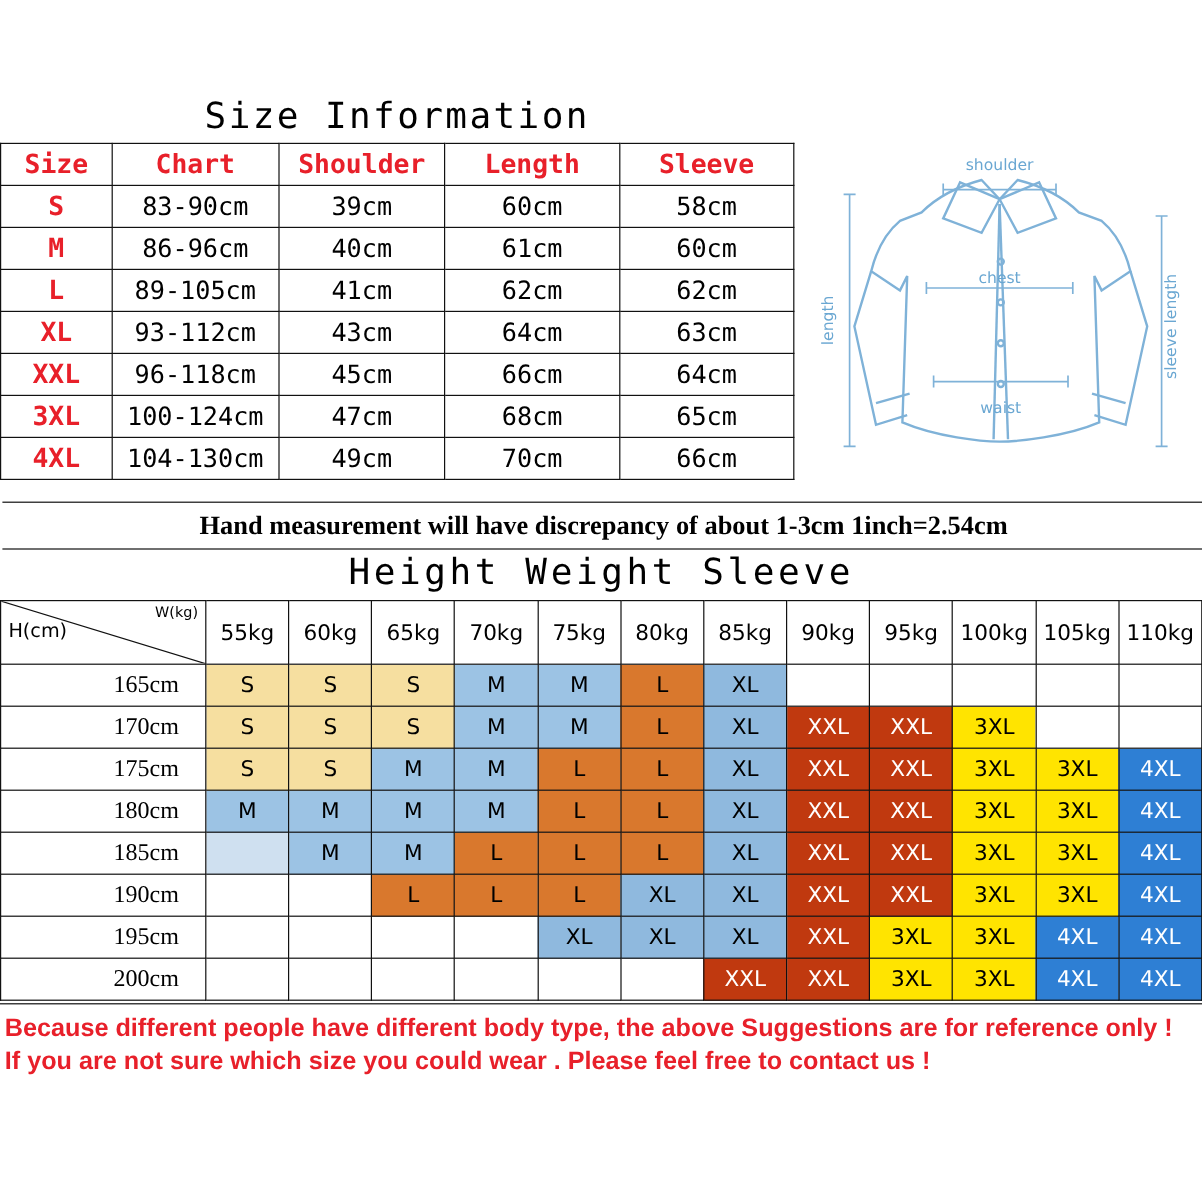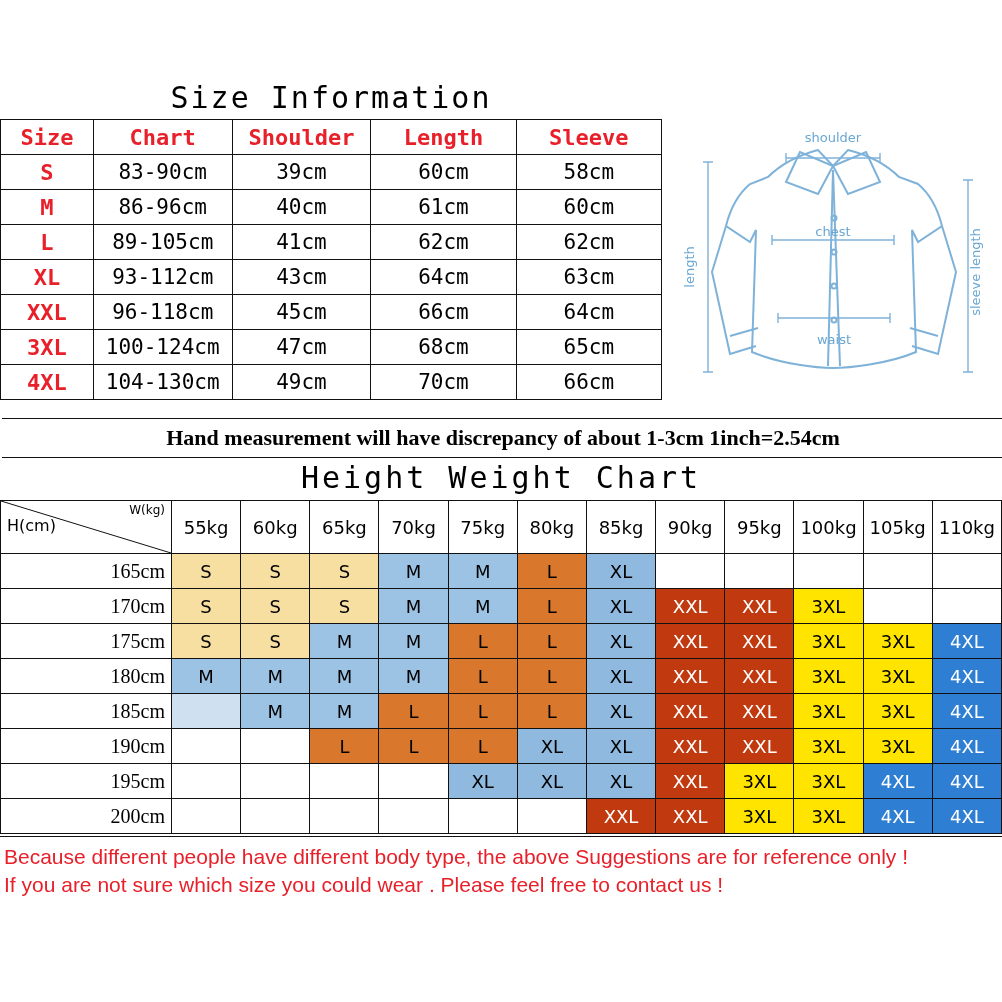--- a/index.html
+++ b/index.html
@@ -48,21 +48,21 @@
     position:absolute;left:0;top:500px;border-collapse:collapse;
     width:1002px;table-layout:fixed;
   }
   table.hw td{
     border:1px solid #111;
     height:34px;text-align:center;font-size:18px;
     font-family:"DejaVu Sans",sans-serif;padding:0;
   }
   table.hw td.corner{position:relative;height:52px;}
   table.hw td.colhdr{font-size:18px;height:52px;font-family:"DejaVu Sans",sans-serif;}
-  table.hw td.rowhdr{text-align:right;padding-right:6px;font-size:20px;font-family:"Liberation Serif",serif;}
+  table.hw td.rowhdr{text-align:right;padding-right:22px;font-size:20px;font-family:"Liberation Serif",serif;}
   .corner-inner{position:relative;width:100%;height:100%;}
   .corner-h{position:absolute;left:6px;bottom:18px;font-size:16px;}
   .corner-w{position:absolute;right:6px;top:2px;font-size:12px;}
   .corner-line{position:absolute;left:0;top:0;width:100%;height:100%;}
 
   
   .c-empty{background:#ffffff;}
   .c-cream{background:#f6dfa0;}
   .c-lblue{background:#9cc3e4;}
   .c-lblue2{background:#cfe0f0;}
@@ -71,21 +71,21 @@
   .c-red{background:#c0390f;color:#ffffff;}
   .c-yellow{background:#ffe400;}
   .c-blue2{background:#2e7fd4;color:#ffffff;}
 
   .note2{
     position:absolute;left:0;top:836px;width:1002px;
     border-top:1px solid #111;
     padding-top:8px;
   }
   .note2 p{
-    margin:0 0 4px 4px;color:#e8202a;font-size:21px;font-weight:normal;
+    margin:0 0 4px 4px;color:#e8202a;font-size:21px;font-weight:bold;
     font-family:"Liberation Sans",sans-serif;
   }
 </style>
 </head>
 <body>
 
 <div id="page">
 
   <div class="sz-wrap">
     <div class="sz-title-box">
@@ -200,21 +200,21 @@
         <text x="165" y="114" text-anchor="middle">chest</text>
         <text x="166" y="222" text-anchor="middle">waist</text>
         <text x="26" y="145" text-anchor="middle" transform="rotate(-90 26 145)">length</text>
         <text x="312" y="150" text-anchor="middle" transform="rotate(-90 312 150)">sleeve length</text>
       </g>
     </svg>
   </div>
 
   <div class="note1">Hand measurement will have discrepancy of about 1-3cm  1inch=2.54cm</div>
 
-  <div class="hw-title">Height Weight Chart</div>
+  <div class="hw-title">Height Weight Sleeve</div>
   <table class="hw">
     <tbody id="hw-body">
         <tr>
           <td class="corner" style="width: 170px;">
             <div class="corner-inner">
               <svg class="corner-line" viewBox="0 0 170 52" preserveAspectRatio="none">
                 <line x1="0" y1="0" x2="170" y2="52" stroke="#111" stroke-width="1"></line>
               </svg>
               <span class="corner-h">H(cm)</span>
               <span class="corner-w">W(kg)</span>

